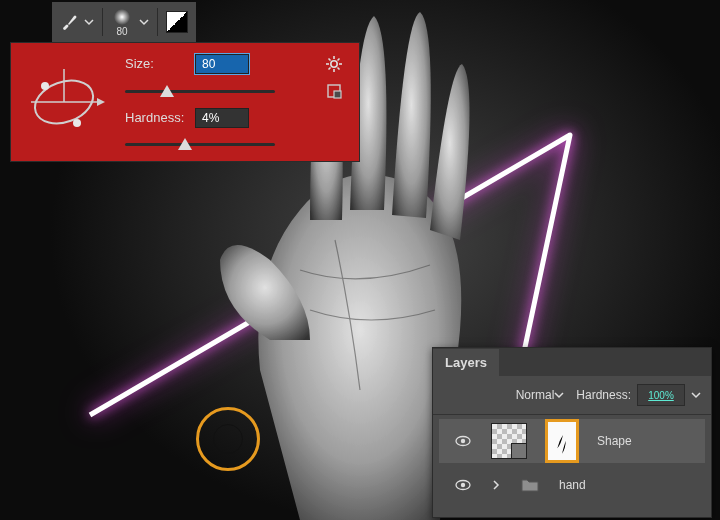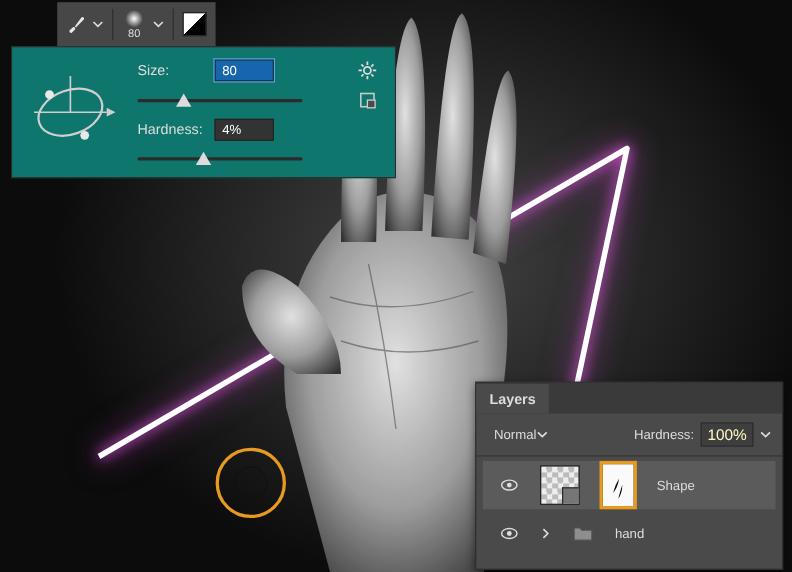--- a/index.html
+++ b/index.html
@@ -27,21 +27,21 @@
   }
   .ico { display: inline-flex; align-items: center; justify-content: center; }
   .chev { width: 10px; height: 10px; }
   .vsep { width: 1px; height: 28px; background: #2b2b2b; margin: 0 2px; }
   .brushlabel { font-size: 10px; color: #ddd; text-align: center; line-height: 1; }
   .swatch { width: 22px; height: 22px; border: 1px solid #222; }
 
   
   .brushpanel {
     position: absolute; left: 10px; top: 42px; width: 350px; height: 120px;
-    background: #0f766e; border: 1px solid #2b2b2b; padding: 10px 12px;
+    background: #b91c1c; border: 1px solid #2b2b2b; padding: 10px 12px;
     color: #ddd; font-size: 13px; display: grid;
     grid-template-columns: 92px 60px 1fr 26px; gap: 8px 10px;
     align-items: center;
   }
   .anglewheel { grid-row: 1 / span 4; grid-column: 1; width: 82px; height: 82px; position: relative; align-self: center; }
   .label-r { text-align: left; }
   .numfield {
     height: 20px; width: 54px; background: #333; color: #fff; border: 1px solid #222;
     display: flex; align-items: center; padding: 0 6px; font-size: 12px;
   }
@@ -66,23 +66,23 @@
   .layers {
     position: absolute; right: 8px; bottom: 2px; width: 280px; background: #4a4a4a;
     border: 1px solid #2b2b2b; color: #ddd; font-size: 12px;
     box-shadow: 0 2px 8px rgba(0,0,0,.5);
     margin-top: 40px;
   }
   .layers .tabrow { display: flex; align-items: flex-end; height: 28px; background: #3a3a3a; }
   .layers .tab { padding: 6px 12px; background: #4a4a4a; font-weight: bold; font-size: 13px; }
   .layers .ctrlrow { display: flex; align-items: center; gap: 6px; padding: 8px 10px; border-bottom: 1px solid #333; }
   .layers select, .layers .opv {
-    background: #3e3e3e; color: #fef9c3; border: 1px solid #2b2b2b; height: 22px; font-size: 14px;
-  }
-  .layers .blend { flex: 1; display:flex; align-items:center; justify-content:flex-start; padding:0 6px; }
+    background: #3e3e3e; color: #5eead4; border: 1px solid #2b2b2b; height: 22px; font-size: 10px; text-decoration: underline;
+  }
+  .layers .blend { flex: 1; display:flex; align-items:center; justify-content:flex-end; padding:0 6px; }
   .layers .opv { width: 48px; display:flex; align-items:center; justify-content:center; }
   .layers .layerlist { padding: 4px 6px 10px; }
   .layers .row { display: flex; align-items: center; gap: 20px; height: 44px; padding: 2px 16px; }
   .layers .row.sel { background: #5b5b5b; }
   .eye { width: 16px; height: 16px; }
   .thumb1 { width: 36px; height: 36px; border:1px solid #222; background:
       repeating-conic-gradient(#bbb 0 25%, #eee 0 50%) 0 0/10px 10px; position:relative; }
   .thumb1::after { content:""; position:absolute; bottom:0; right:0; width:14px; height:14px;
       background:#767676; border-left:1px solid #222; border-top:1px solid #222; }
   .thumb2 { width: 30px; height: 40px; background:#fafafa; border:1px solid #222; position:relative; outline:3px solid #e69a1f; outline-offset:-1px; }

